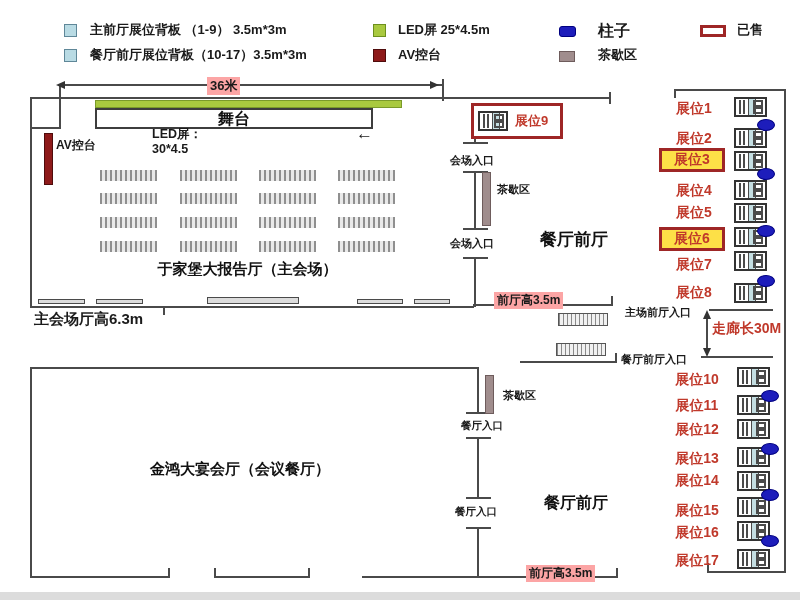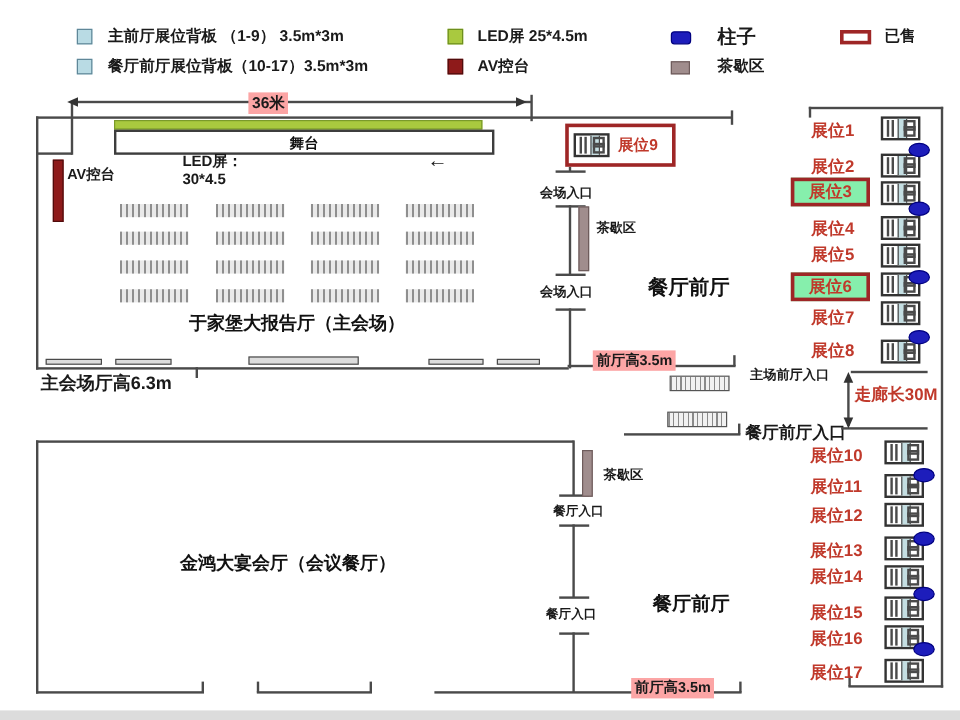--- a/index.html
+++ b/index.html
@@ -26,21 +26,21 @@
   .bicon{position:absolute;width:33px;height:20px;border:2px solid #333;background:#fff;box-sizing:border-box;}
   .bicon::before,.bicon::after{content:"";position:absolute;top:1px;bottom:1px;width:2px;background:#4a4a4a;}
   .bicon::before{left:3px;}
   .bicon::after{left:7px;}
   .bicon .m{position:absolute;left:12px;top:0;bottom:0;width:6px;background:#c4dee2;
             border-left:1px solid #4a4a4a;border-right:1px solid #4a4a4a;}
   .bicon .qt{position:absolute;right:2px;top:1px;width:6px;height:5px;border:2px solid #4a4a4a;}
   .bicon .qb{position:absolute;right:2px;bottom:1px;width:6px;height:5px;border:2px solid #4a4a4a;}
   .blabel{position:absolute;left:661px;width:66px;text-align:center;font-weight:bold;
           font-size:14px;color:#c0392b;white-space:nowrap;}
-  .blabel.sold{border:3px solid #9e2626;left:659px;width:60px;background:#86efac;}
+  .blabel.sold{border:3px solid #9e2626;left:659px;width:60px;background:#fde047;}
   .b9{position:absolute;left:471px;top:103px;width:86px;height:30px;border:3px solid #9e2626;
       background:#fff;display:flex;align-items:center;}
   .b9 .bicon{position:relative;width:30px;margin-left:4px;flex:none;}
   .b9 .b9lbl{font-weight:bold;font-size:13px;color:#c0392b;margin-left:7px;white-space:nowrap;}
   .tri{position:absolute;width:0;height:0;}
   .tri-l{border-top:4px solid transparent;border-bottom:4px solid transparent;border-right:9px solid #333;}
   .tri-r{border-top:4px solid transparent;border-bottom:4px solid transparent;border-left:9px solid #333;}
   .tri-u{border-left:4px solid transparent;border-right:4px solid transparent;border-bottom:9px solid #333;}
   .tri-d{border-left:4px solid transparent;border-right:4px solid transparent;border-top:9px solid #333;}
   .bigname{position:absolute;font-weight:bold;color:#111;text-align:center;white-space:nowrap;}
@@ -73,21 +73,21 @@
   <div class="h" style="left:30px;top:306px;width:444px"></div>
   <div class="v" style="left:442px;top:79px;height:22px"></div>
   <div class="v" style="left:609px;top:92px;height:12px"></div>
 
   <div class="h" style="left:62px;top:84px;width:381px;height:1.5px"></div>
   <div class="tri tri-l" style="left:56px;top:81px"></div>
   <div class="tri tri-r" style="left:430px;top:81px"></div>
   <div class="lbl whitebg" style="left:207px;top:77px;font-size:13px">36米</div>
 
   <div style="position:absolute;left:95px;top:100px;width:307px;height:8px;background:#a9c93f;border:1px solid #7a9a2a;box-sizing:border-box"></div>
-  <div style="position:absolute;left:95px;top:108px;width:317px;height:21px;border:2px solid #3d3d3d;box-sizing:border-box;text-align:center;font-weight:bold;font-size:12px;color:#111;line-height:18px">舞台</div>
+  <div style="position:absolute;left:95px;top:108px;width:278px;height:21px;border:2px solid #3d3d3d;box-sizing:border-box;text-align:center;font-weight:bold;font-size:16px;color:#111;line-height:18px">舞台</div>
 
   <div style="position:absolute;left:44px;top:133px;width:9px;height:52px;background:#8e1a1a;border:1px solid #4f0c0c;box-sizing:border-box"></div>
   <div class="lbl" style="left:56px;top:137px;font-size:12px">AV控台</div>
 
   <div class="lbl" style="left:152px;top:126px;font-size:12.5px">LED屏：</div>
   <div class="lbl" style="left:152px;top:142px;font-size:12.5px">30*4.5</div>
   <div class="lbl" style="left:356px;top:124px;font-size:17px">←</div>
 
   <i class="seats" style="left:100px;top:170px"></i>
   <i class="seats" style="left:180px;top:170px"></i>
@@ -199,21 +199,21 @@
   <i class="oval" style="left:757px;top:275px"></i>
 
   <div class="h" style="left:473px;top:304px;width:140px"></div>
   <div class="v" style="left:611px;top:296px;height:9px"></div>
   <div class="lbl whitebg" style="left:494px;top:292px;font-size:12px">前厅高3.5m</div>
   <div class="stairs" style="left:558px;top:313px"></div>
   <div class="stairs" style="left:556px;top:343px"></div>
   <div class="h" style="left:520px;top:361px;width:97px"></div>
   <div class="v" style="left:615px;top:353px;height:9px"></div>
   <div class="lbl" style="left:625px;top:305px;font-size:11px">主场前厅入口</div>
-  <div class="lbl" style="left:621px;top:352px;font-size:14px">餐厅前厅入口</div>
+  <div class="lbl" style="left:621px;top:352px;font-size:11px">餐厅前厅入口</div>
   <div class="h" style="left:709px;top:309px;width:64px;height:1.5px"></div>
   <div class="h" style="left:701px;top:356px;width:72px;height:1.5px"></div>
   <div class="v" style="left:706px;top:313px;height:42px;width:1.5px"></div>
   <div class="tri tri-u" style="left:703px;top:310px"></div>
   <div class="tri tri-d" style="left:703px;top:348px"></div>
   <div class="lbl red" style="left:712px;top:320px;font-size:14px">走廊长30M</div>
 
   <div class="h" style="left:30px;top:367px;width:448px"></div>
   <div class="v" style="left:30px;top:367px;height:211px"></div>
   <div class="h" style="left:30px;top:576px;width:140px"></div>

